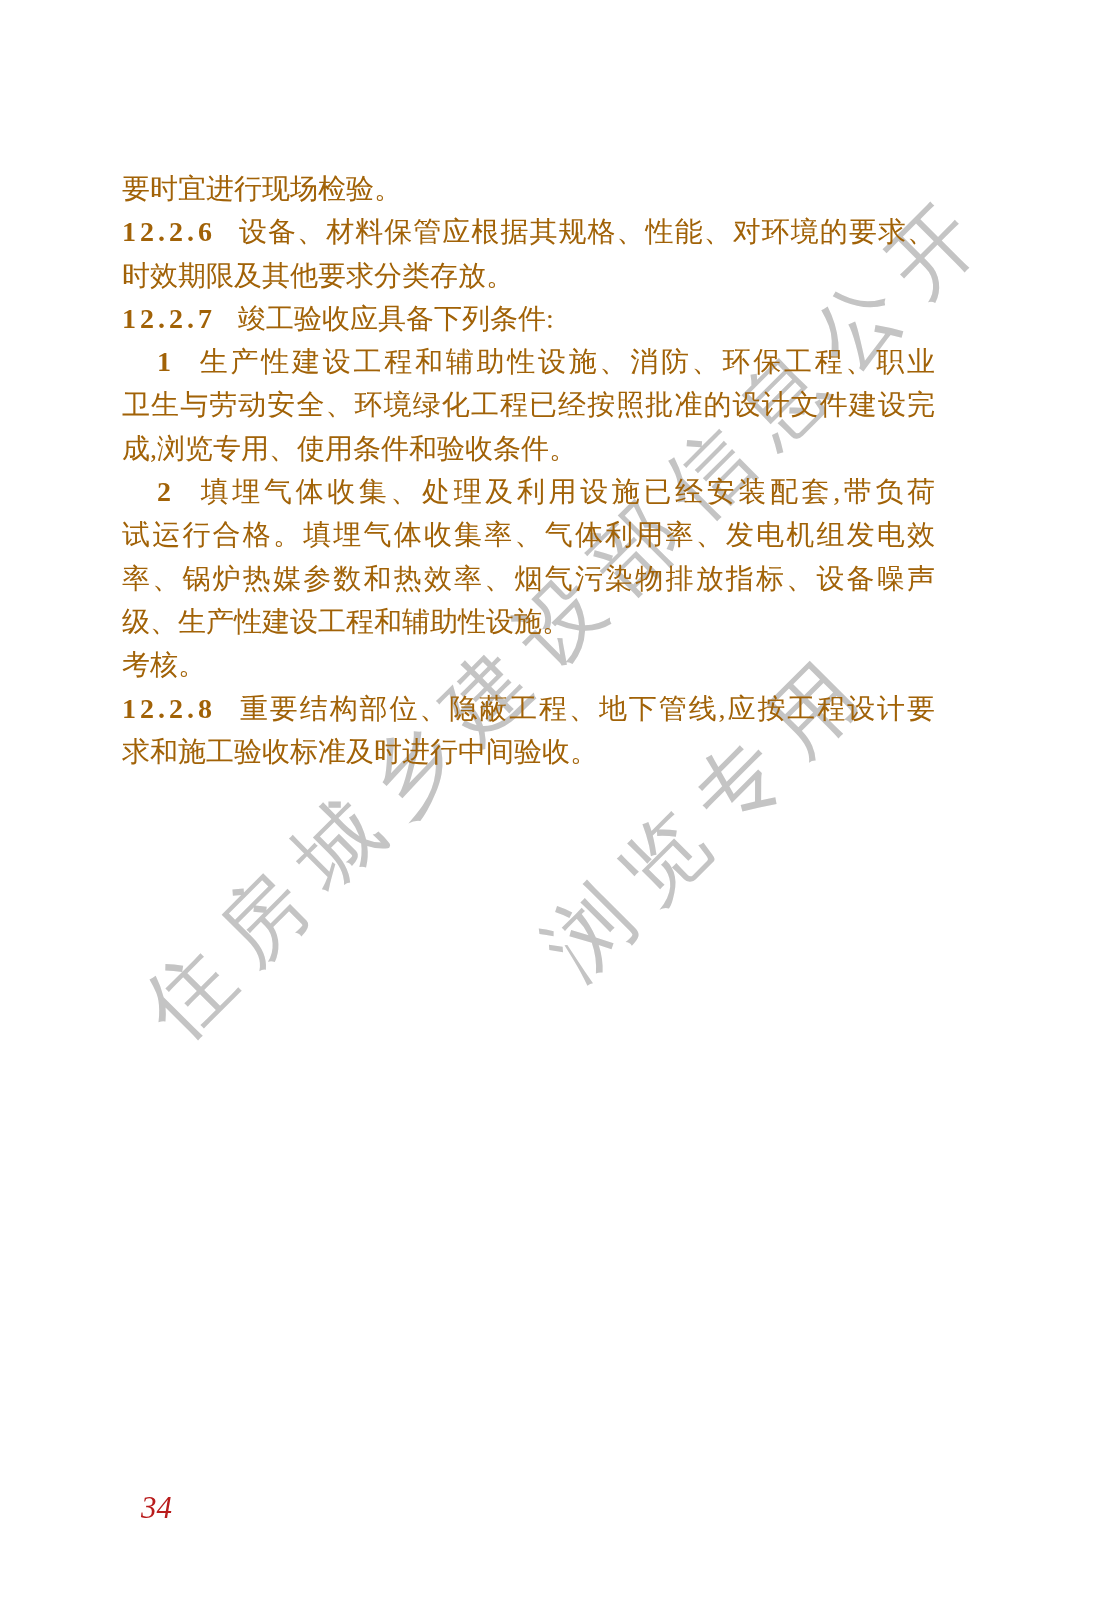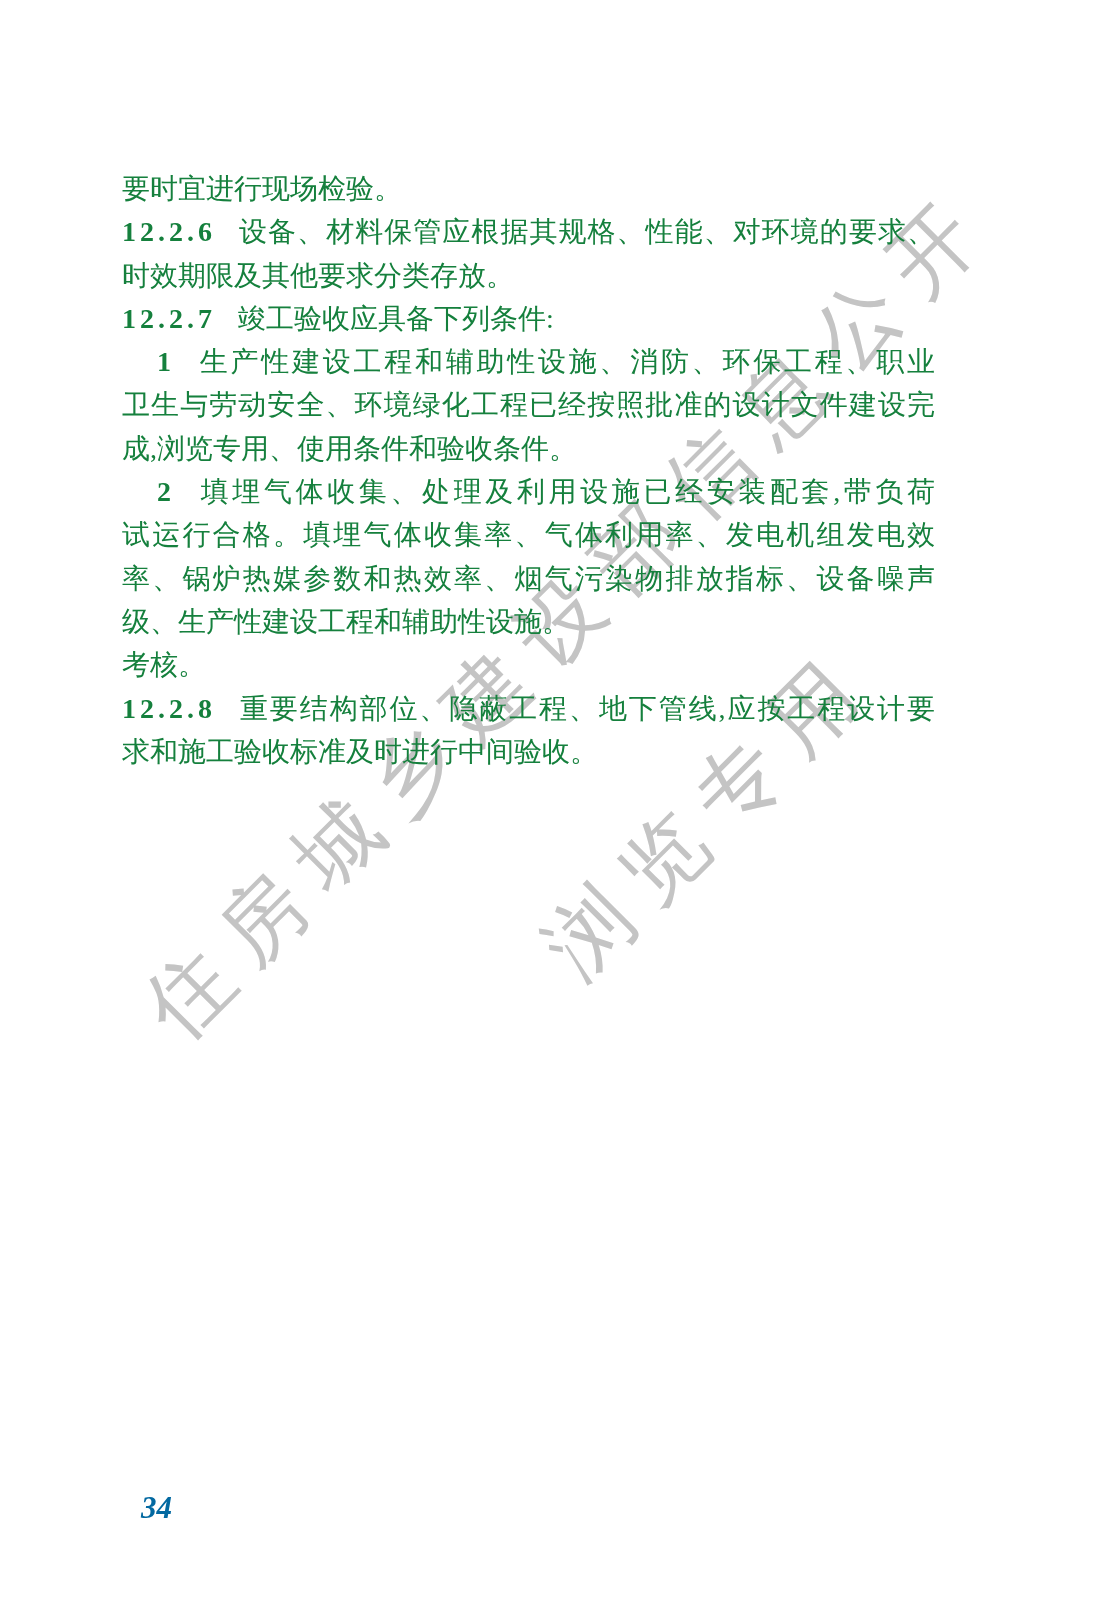--- a/index.html
+++ b/index.html
@@ -59,21 +59,21 @@
     z-index: 2;
   }
 </style>
 </head>
 <body>
 
 <div class="page" style="background: rgb(255, 255, 255);">
   <div class="watermark wm-main" style="color: rgb(196, 196, 196);">住房城乡建设部信息公开</div>
   <div class="watermark wm-sub" style="color: rgb(196, 196, 196);">浏览专用</div>
 
-  <div class="doc-body" style="color: #15803d;">
+  <div class="doc-body" style="color: #a16207;">
   <div class="line"><span class="txt">要时宜进行现场检验。</span></div>
 
 
   <div class="line j"><span class="num">12.2.6</span><span class="txt">设备、材料保管应根据其规格、性能、对环境的要求、</span></div>
 
   <div class="line"><span class="txt">时效期限及其他要求分类存放。</span></div>
 
   <div class="line"><span class="num">12.2.7</span><span class="txt">竣工验收应具备下列条件:</span></div>
 
   <div class="line j ind"><span class="num">1</span><span class="txt">生产性建设工程和辅助性设施、消防、环保工程、职业</span></div>
@@ -91,14 +91,14 @@
   <div class="line"><span class="txt">级、生产性建设工程和辅助性设施。</span></div>
 
 
   <div class="line"><span class="txt">考核。</span></div>
 
   <div class="line j"><span class="num">12.2.8</span><span class="txt">重要结构部位、隐蔽工程、地下管线,应按工程设计要</span></div>
 
   <div class="line"><span class="txt">求和施工验收标准及时进行中间验收。</span></div>
 </div>
 
-  <div class="page-number" style="color: #0369a1; font-weight: bold;">34</div>
+  <div class="page-number" style="color: #b91c1c;">34</div>
 </div>
 
 </body></html>

